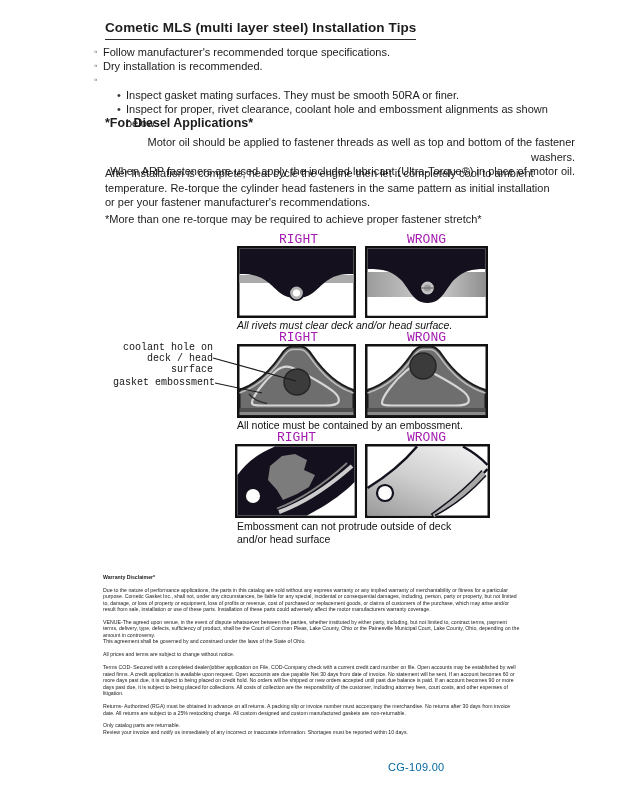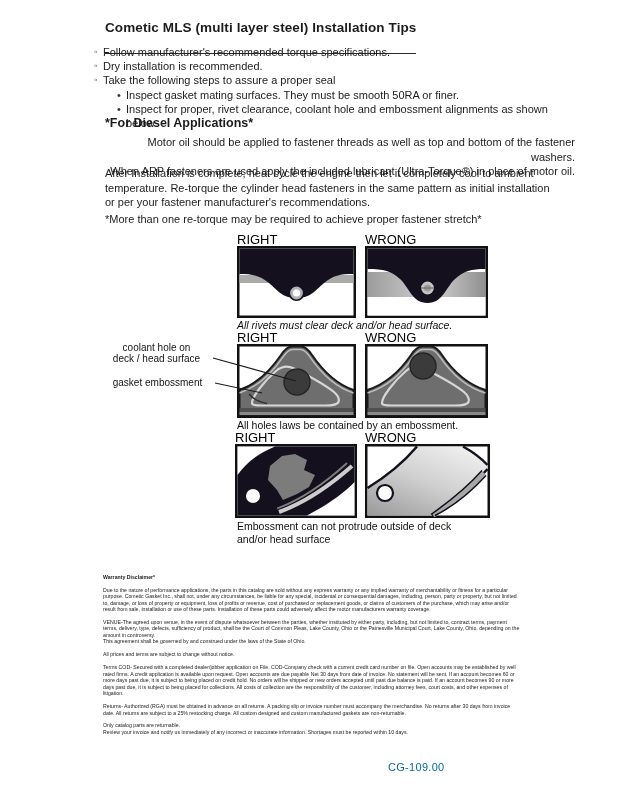--- a/index.html
+++ b/index.html
@@ -4,33 +4,33 @@
 <style>
   html,body{margin:0;padding:0;background:#e8e8e8;}
   .page{
     position:relative;width:618px;height:800px;background:#ffffff;
     font-family:"Liberation Sans","DejaVu Sans",sans-serif;color:#1c1c1c;
     overflow:hidden;margin:0 auto;
   }
   .abs{position:absolute;}
   .doc-title{
     left:105px;top:20px;font-size:13.5px;font-weight:bold;
-    border-bottom:1.5px solid #2a2a2a;padding-bottom:18px;letter-spacing:.1px;
+    border-bottom:1.5px solid #2a2a2a;padding-bottom:4px;letter-spacing:.1px;
   }
   .bullets{left:94px;top:45px;width:480px;font-size:11px;line-height:14.2px;}
   .b{display:flex;}
   .b .g{width:9px;font-size:10px;color:#333;flex:0 0 9px;}
   .b.sub{padding-left:23px;}
   .b.sub .g{width:9px;font-size:11px;}
   .diesel-h{left:105px;top:116px;font-size:12.5px;font-weight:bold;}
   .para{left:105px;width:470px;font-size:11px;line-height:14.5px;}
   .pre{white-space:pre-line;}
-  .row-label{position:absolute;width:123px;font-size:13px;color:#000000;}
+  .row-label{position:absolute;width:123px;text-align:center;font-size:13px;color:#a21caf;font-family:Liberation Mono, monospace;}
   .caption{font-size:10.5px;color:#111;line-height:12.5px;}
-  .ann{position:absolute;text-align:center;font-size:10px;line-height:11px;color:#141414;white-space:pre-line;}
+  .ann{position:absolute;text-align:right;font-size:10px;line-height:11px;color:#141414;white-space:pre-line;font-family:Liberation Mono, monospace;}
   .leader{pointer-events:none;z-index:6;}
   figure{margin:0;padding:0;position:absolute;}
   .warranty{
     left:103px;top:574px;width:834px;font-size:10.4px;line-height:12.9px;color:#222;
     transform:scale(0.5);transform-origin:0 0;
   }
   .warranty .wh{font-weight:bold;margin:0 0 13px 0;}
   .warranty p{margin:0 0 13px 0;}
   .warranty p.tight{margin:0;}
   .warranty p.tight2{margin:0 0 13px 0;}
@@ -47,21 +47,20 @@
     <div class="b">
       <span class="g">◦</span>
       <span>Follow manufacturer's recommended torque specifications.</span>
     </div>
     <div class="b">
       <span class="g">◦</span>
       <span>Dry installation is recommended.</span>
     </div>
     <div class="b">
       <span class="g">◦</span>
-      <span>Take the following steps to assure a proper seal</span>
     </div>
     <div class="b sub">
       <span class="g">•</span>
       <span>Inspect gasket mating surfaces.  They must be smooth 50RA or finer.</span>
     </div>
     <div class="b sub">
       <span class="g">•</span>
       <span>Inspect for proper, rivet clearance, coolant hole and embossment alignments as shown below.</span>
     </div>
   </div>
@@ -138,21 +137,21 @@
       <rect x="1.25" y="1.25" width="120.5" height="71.5" fill="#ffffff" stroke="#111111" stroke-width="2.5"></rect>
       <path d="M2.5,71 L2.5,46 C21,40 35,27 46,11 C50,5 53,2.5 57,2.5 L66,2.5 C70,2.5 73,5 77,11 C88,27 101,40 120.5,46 L120.5,71 Z" fill="#6e6e6e" stroke="#1a1a1a" stroke-width="2"></path>
       <path d="M2.5,49 C22,43 37,29 48,13 C51.5,8 54.5,5.5 57.5,5.5 L65.5,5.5 C68.5,5.5 71.5,8 75,13 C86,29 100,43 120.5,49" fill="none" stroke="#bdbdbd" stroke-width="1.4"></path>
       <path d="M17,59 C17,53 29,37 41,27 C47,22 53,21.5 59,24.5 C72,31 89,40 99,48 C103,51.5 104.5,55 103.5,58 C102.5,60.5 97,61.5 90,61.5 L27,61.5 C20,61.5 17,61 17,59 Z" fill="none" stroke="#d6d6d6" stroke-width="2.2"></path>
       <circle cx="58" cy="22" r="13" fill="#3b3b3b" stroke="#262626" stroke-width="1.5"></circle>
       <rect x="2.5" y="64" width="118" height="4" fill="#4f4f4f"></rect>
       <rect x="2.5" y="68" width="118" height="3" fill="#8a8a8a"></rect>
     </svg>
   </figure>
 
-  <div class="abs caption" style="left:237px;top:419px;">All holes laws be contained by an embossment.</div>
+  <div class="abs caption" style="left:237px;top:419px;">All notice must be contained by an embossment.</div>
 
   <div class="row-label" style="left:235px;top:430px;">RIGHT</div>
   <div class="row-label" style="left:365px;top:430px;">WRONG</div>
 
   <figure style="left:235px;top:444px;">
     <svg width="122" height="74" viewBox="0 0 122 74">
       <rect x="1.25" y="1.25" width="119.5" height="71.5" fill="#ffffff" stroke="#111111" stroke-width="2.5"></rect>
       <rect x="2.5" y="2.5" width="117" height="69" fill="#15101d"></rect>
       <path d="M2.5,2.5 L40,2.5 C22,10 11,19 2.5,31 Z" fill="#ffffff"></path>
       <path d="M119.5,38 L119.5,71.5 L72,71.5 C90,62 107,51 119.5,38 Z" fill="#ffffff"></path>

